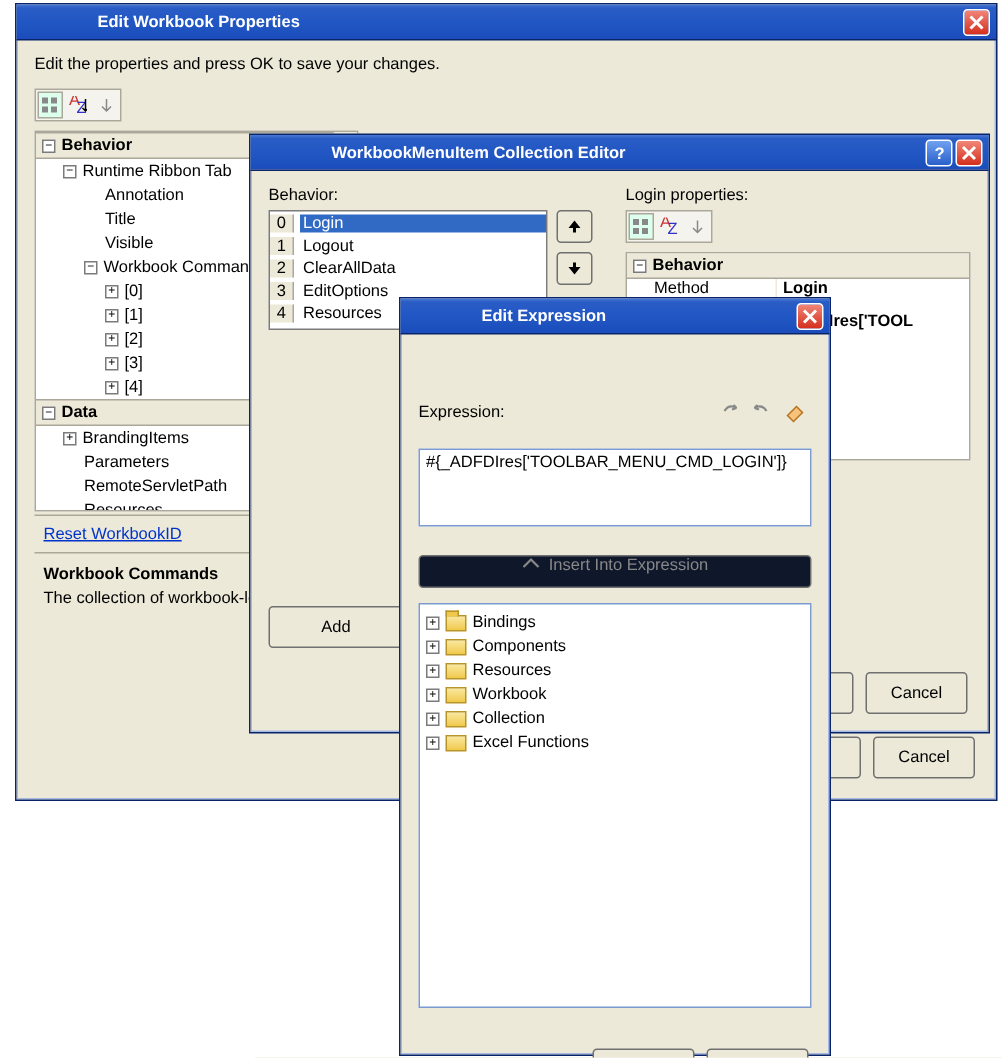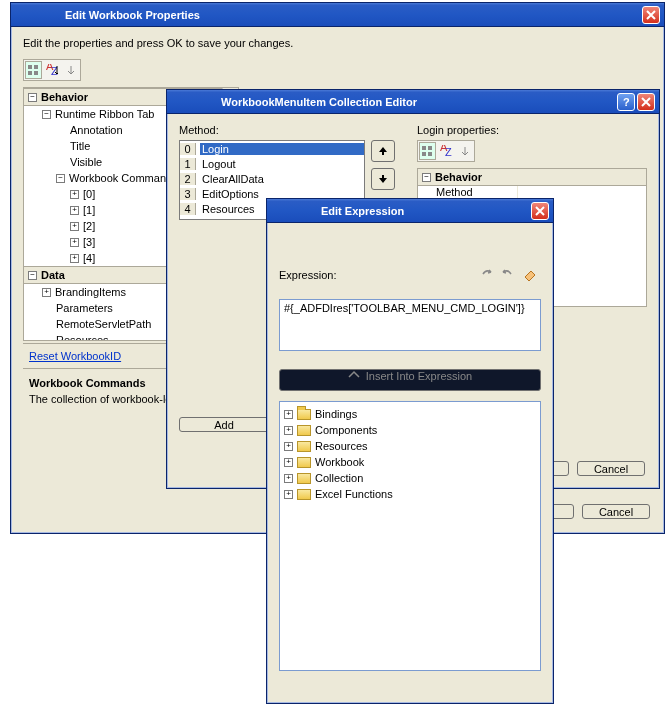--- a/index.html
+++ b/index.html
@@ -26,41 +26,41 @@
   .indent1 { padding-left: 18px; }
   .indent2 { padding-left: 32px; }
   .indent3 { padding-left: 46px; }
 
   .link-box { margin-top: 2px; padding: 6px; border-top: 1px solid #aca899; }
   .link-box a { color: #0033cc; text-decoration: underline; cursor: pointer; }
   .desc-box { border-top: 1px solid #aca899; padding: 8px 6px 6px 6px; }
   .desc-box .bold { font-weight: bold; display: block; margin-bottom: 4px; }
 
   .btn-row { position: absolute; right: 14px; display:flex; gap:8px; }
-  .btn { min-width: 68px; height: 15px; background: #ece9d8; border: 1px solid #707070; border-radius: 3px; padding: 0 10px; display: inline-flex; align-items: center; justify-content: center; cursor: pointer; }
+  .btn { min-width: 68px; height: 15px; background: #ece9d8; border: 1px solid #707070; border-radius: 3px; padding: 13px 10px; display: inline-flex; align-items: center; justify-content: center; cursor: pointer; }
   .btn.disabled { color: #a0a0a0; cursor: default; }
 
   
   .win2 { left: 166px; top: 89px; width: 494px; height: 400px; }
   .win2-body { padding: 10px 12px 12px 12px; position: relative; height: calc(100% - 24px); }
   .section-label { display: block; margin-bottom: 4px; }
   .members-box { border: 1px solid #7b7b7b; background: #fff; width: 186px; height: 80px; display: inline-block; vertical-align: top; }
   .member-row { display: flex; align-items: center; height: 15px; }
   .member-idx { width: 16px; background: #ece9d8; border-right: 1px solid #aca899; text-align: center; margin-right: 4px; }
   .member-row.selected .member-label { background: #316ac5; color: #fff; flex:1; padding-left:2px; }
   .member-row .member-label { flex:1; padding-left:2px; }
 
   .arrow-btns { display: inline-flex; flex-direction: column; gap: 6px; vertical-align: top; margin-left: 6px; }
   .arrow-btn { width: 24px; height: 22px; border: 1px solid #707070; background:#ece9d8; border-radius:3px; display:flex; align-items:center; justify-content:center; font-size:12px; cursor:pointer; }
 
   .propgrid { position: absolute; left: 250px; top: 10px; right: 12px; }
   .propgrid .mini-toolbar { width: auto; }
   .propgrid-table { border: 1px solid #aca899; background: #fff; width: 100%; }
   .propgrid-header { background: #ece9d8; padding: 2px 4px; display:flex; align-items:center; border-bottom:1px solid #aca899; }
-  .propgrid-row { display: flex; height: 16px; flex-direction: column; }
+  .propgrid-row { display: flex; height: 16px; }
   .propgrid-row .pname { width: 100px; border-right:1px solid #ece9d8; padding-left:18px; }
   .propgrid-row .pval { flex:1; padding-left:4px; font-weight:bold; overflow:hidden; white-space:nowrap; }
 
   .add-remove { position: absolute; bottom: 56px; left: 12px; display:flex; gap:6px; }
   .add-remove .btn { width: 90px; }
 
   
   .win3 { left: 266px; top: 198px; width: 288px; height: 506px; }
   .win3-body { padding: 10px 12px 12px 12px; position: relative; height: calc(100% - 24px); margin-top: 36px; }
   .expr-toolbar { position: absolute; top: 6px; right: 14px; display:flex; gap:4px; }
@@ -199,21 +199,21 @@
           <text x="2" y="9" font-size="10" fill="#fff" font-weight="bold">?</text>
         </svg>
     </div>
     <div class="titlebar-btn">
       <svg width="10" height="10">
           <path d="M1 1 L9 9 M9 1 L1 9" stroke="#fff" stroke-width="2"></path>
         </svg>
     </div>
   </div>
   <div class="win2-body">
-    <span class="section-label">Method:</span>
+    <span class="section-label">Behavior:</span>
     <div style="display:flex;">
       <div class="members-box">
         <div class="member-row selected">
             <span class="member-idx">0</span>
             <span class="member-label">Login</span>
           </div>
         <div class="member-row">
             <span class="member-idx">1</span>
             <span class="member-label">Logout</span>
           </div>

